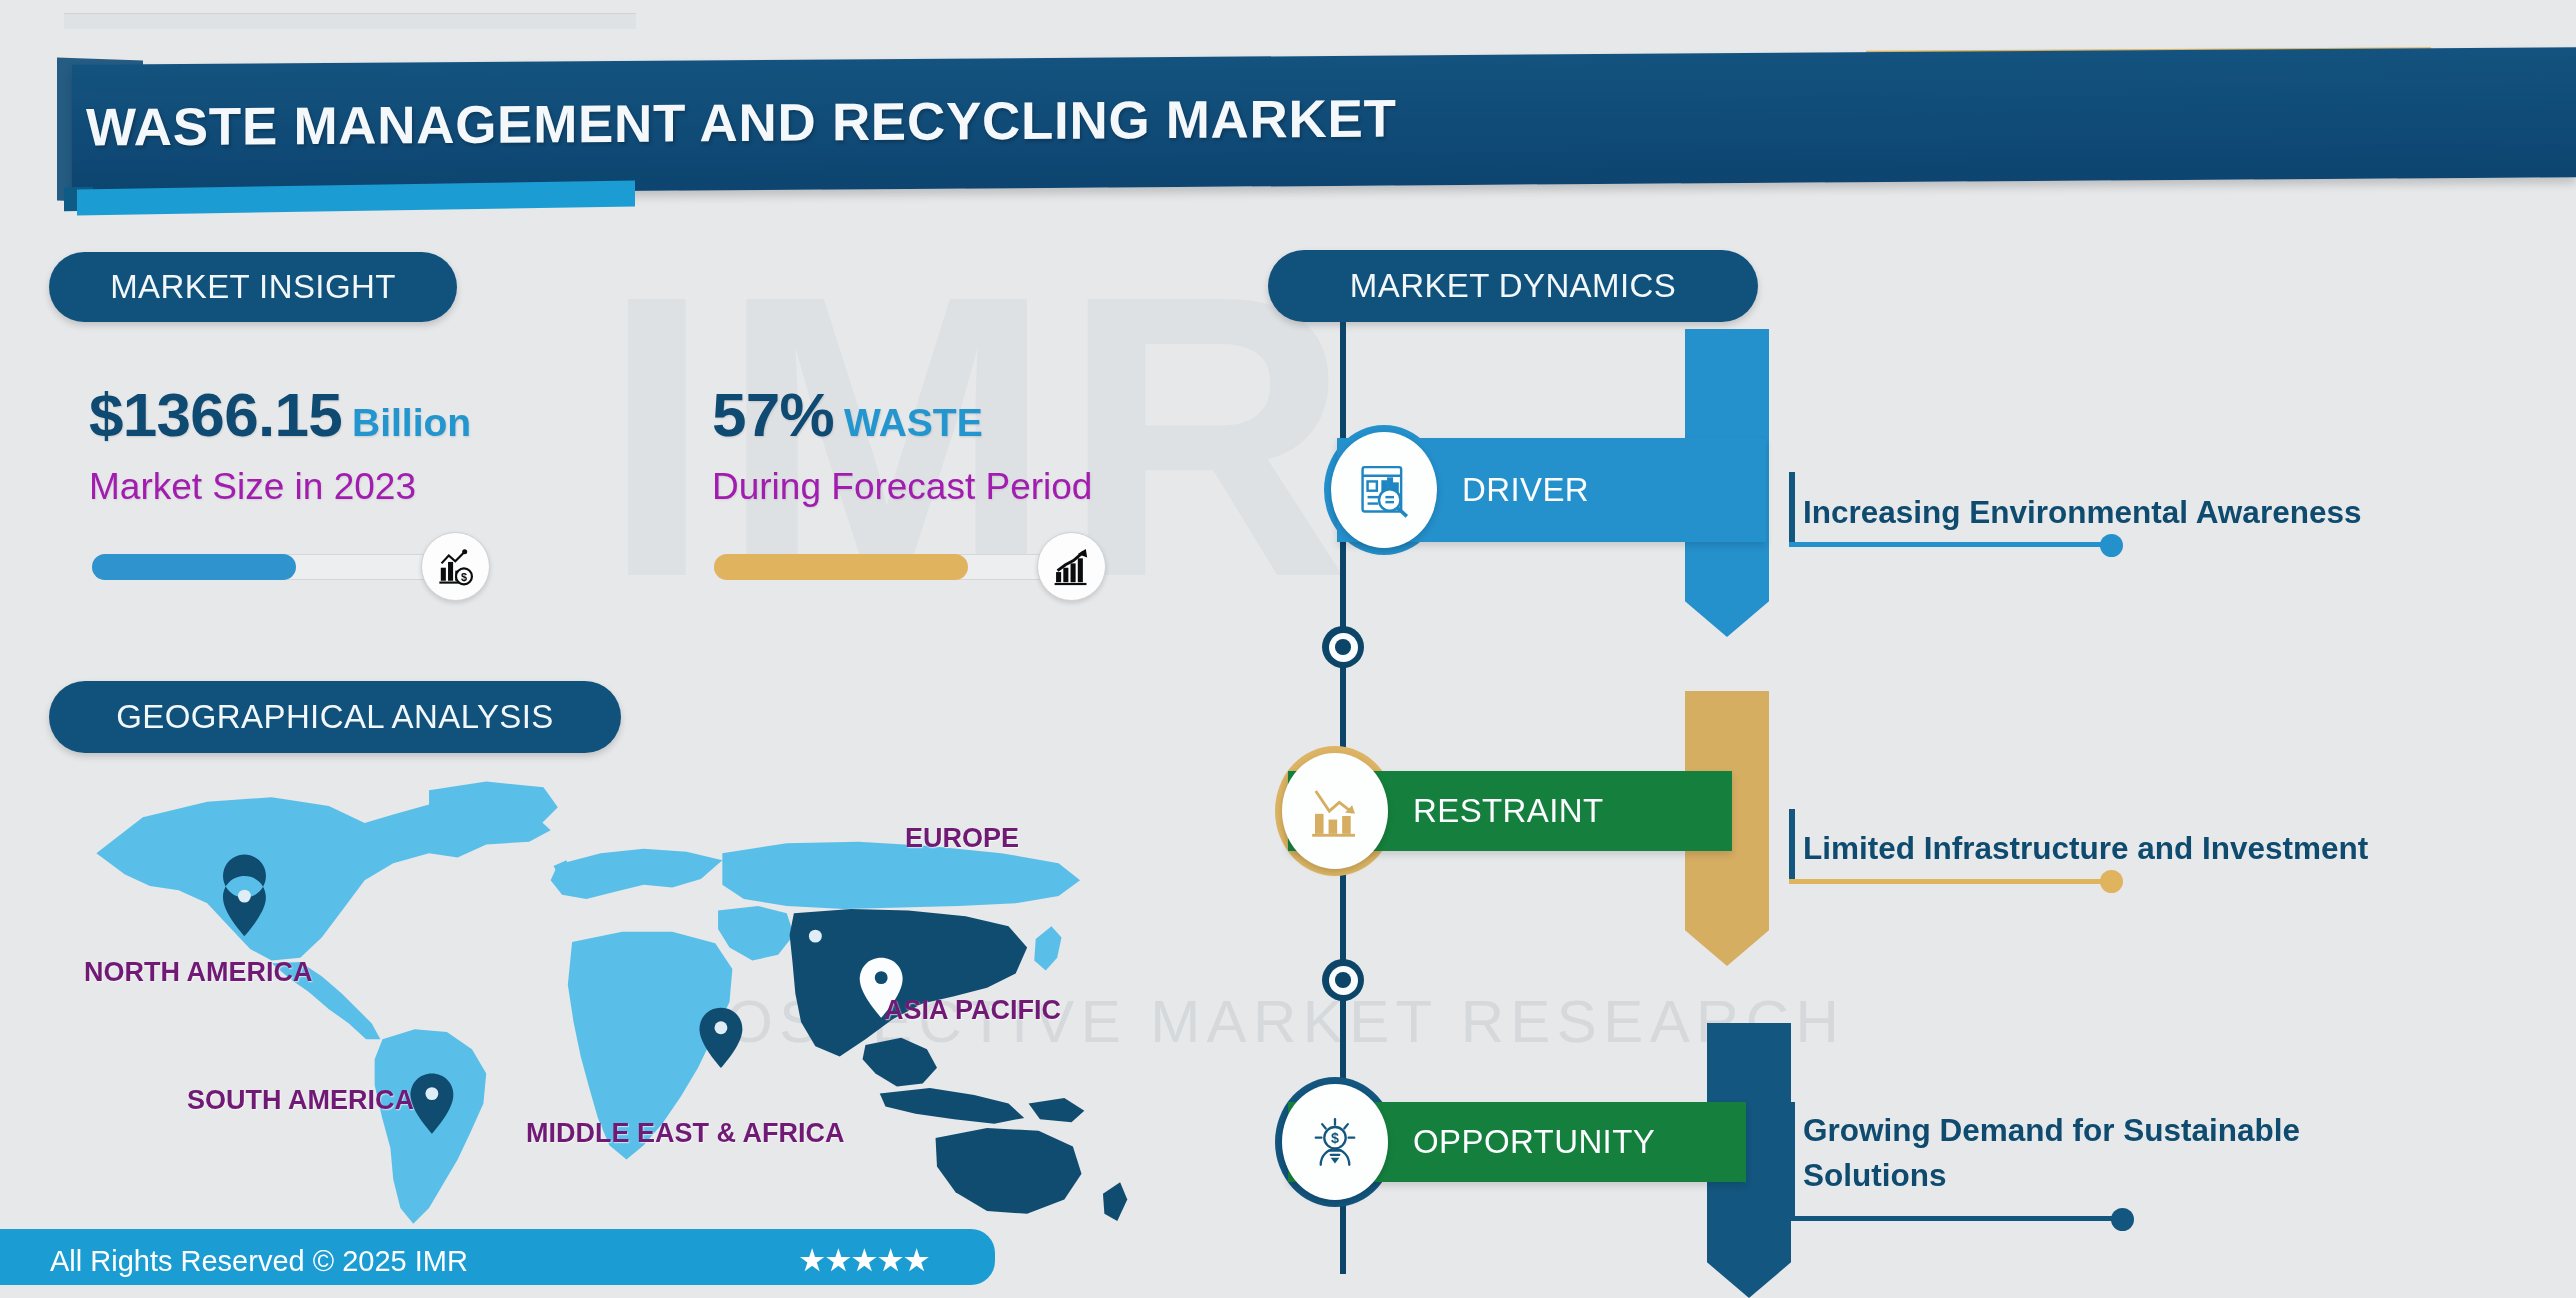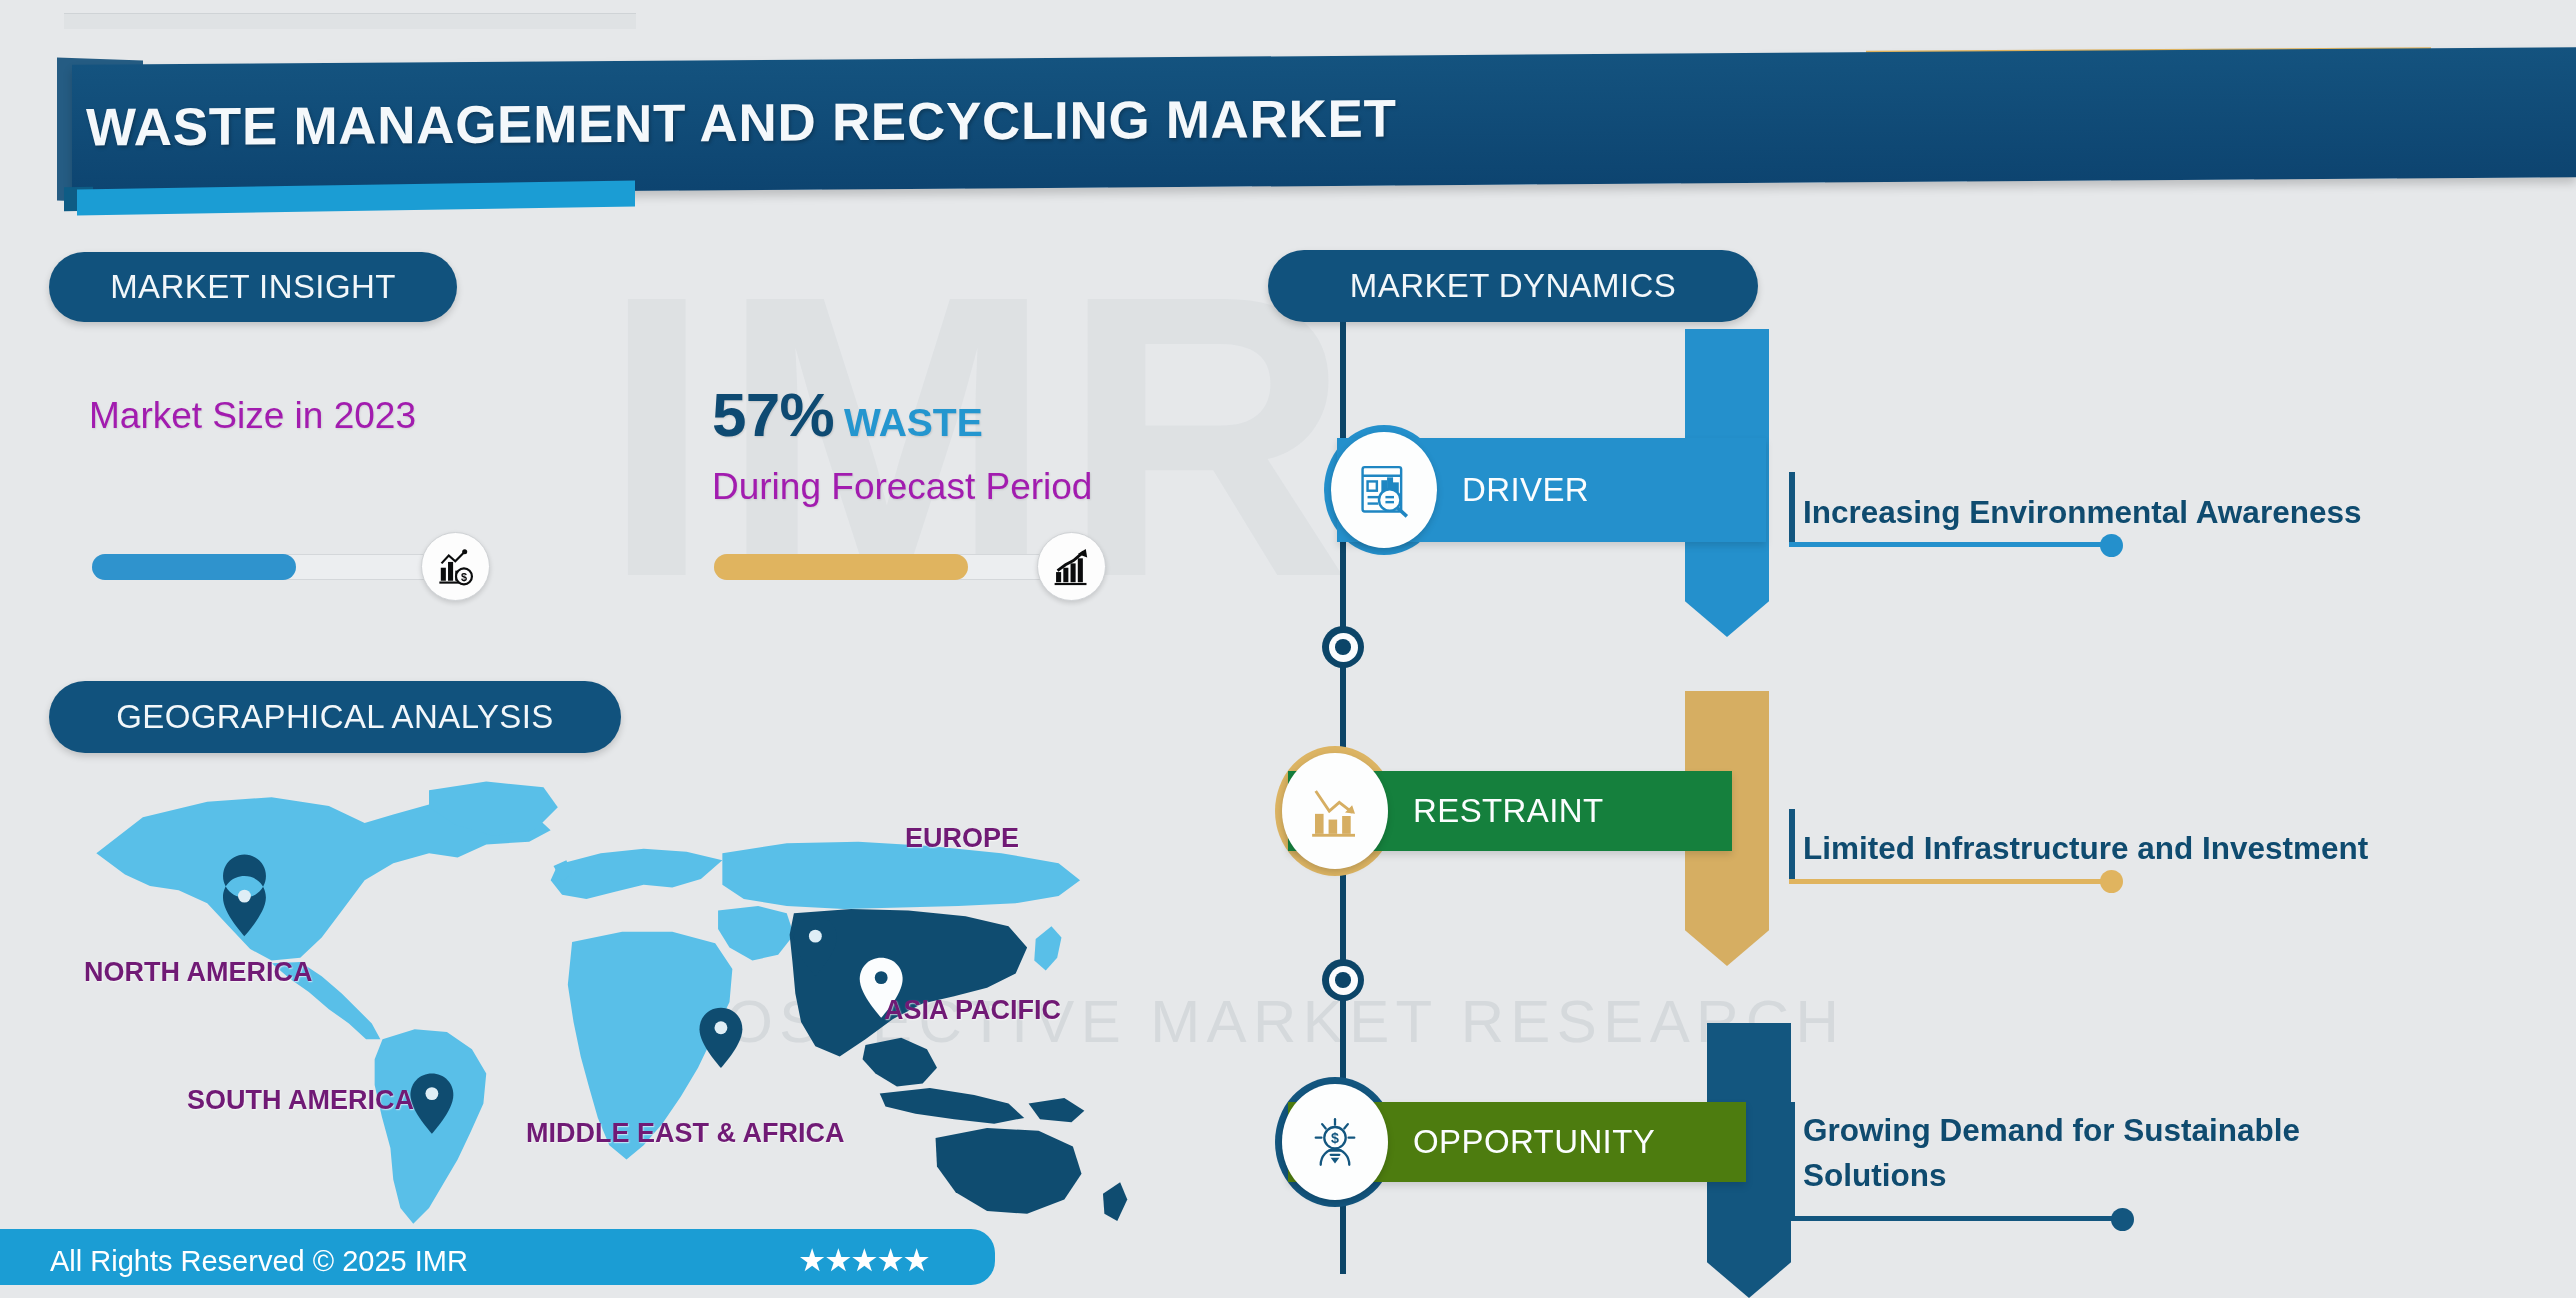--- a/index.html
+++ b/index.html
@@ -178,21 +178,21 @@
   }
   .dyn-circle-ring {
     position:absolute; left:-13px; top:50%; transform:translateY(-50%);
     width:120px; height:130px; border-radius:50%;
   }
   #row-driver      { left:1337px; top:438px;  width:537px;  height:104px; }
   #row-restraint   { left:1288px; top:771px; width:551px;  height:80px; }
   #row-opportunity { left:1288px; top:1102px; width:565px;  height:80px; }
   #row-driver .dyn-band      { background:#2490cc; width:429px; }
   #row-restraint .dyn-band   { background:#15803d; width:444px; }
-  #row-opportunity .dyn-band { background:#4d7c0f; width:458px; }
+  #row-opportunity .dyn-band { background:#15803d; width:458px; }
   #row-driver .dyn-circle-ring      { background:#2490cc; }
   #row-restraint .dyn-circle-ring   { background:#dcb463; }
   #row-opportunity .dyn-circle-ring { background:#13567f; }
   
   .ribbon { position:absolute; }
   #rib-driver {
     left:1685px; top:329px; width:84px; height:308px;
   }
   #rib-restraint {
     left:1685px; top:691px; width:84px; height:275px;
@@ -240,20 +240,23 @@
   <span>MARKET INSIGHT</span>
 </div>
 <div class="pill" id="pill-geo">
   <span>GEOGRAPHICAL ANALYSIS</span>
 </div>
 <div class="pill" id="pill-dyn">
   <span>MARKET DYNAMICS</span>
 </div>
 
 <div class="stat" id="stat-size">
+  <div class="stat-val">
+    <span>$1366.15</span><span class="unit">Billion</span>
+  </div>
   <div class="stat-sub">Market Size in 2023</div>
 </div>
 
 <div class="bar-wrap" id="bar-size">
   <div class="bar-track"></div>
   <div class="bar-fill"></div>
   <div class="bar-badge">
     <svg width="42" height="42" viewBox="0 0 58 58">
       <g fill="#0b0c0d">
         <rect x="8" y="30" width="7" height="18"></rect>

